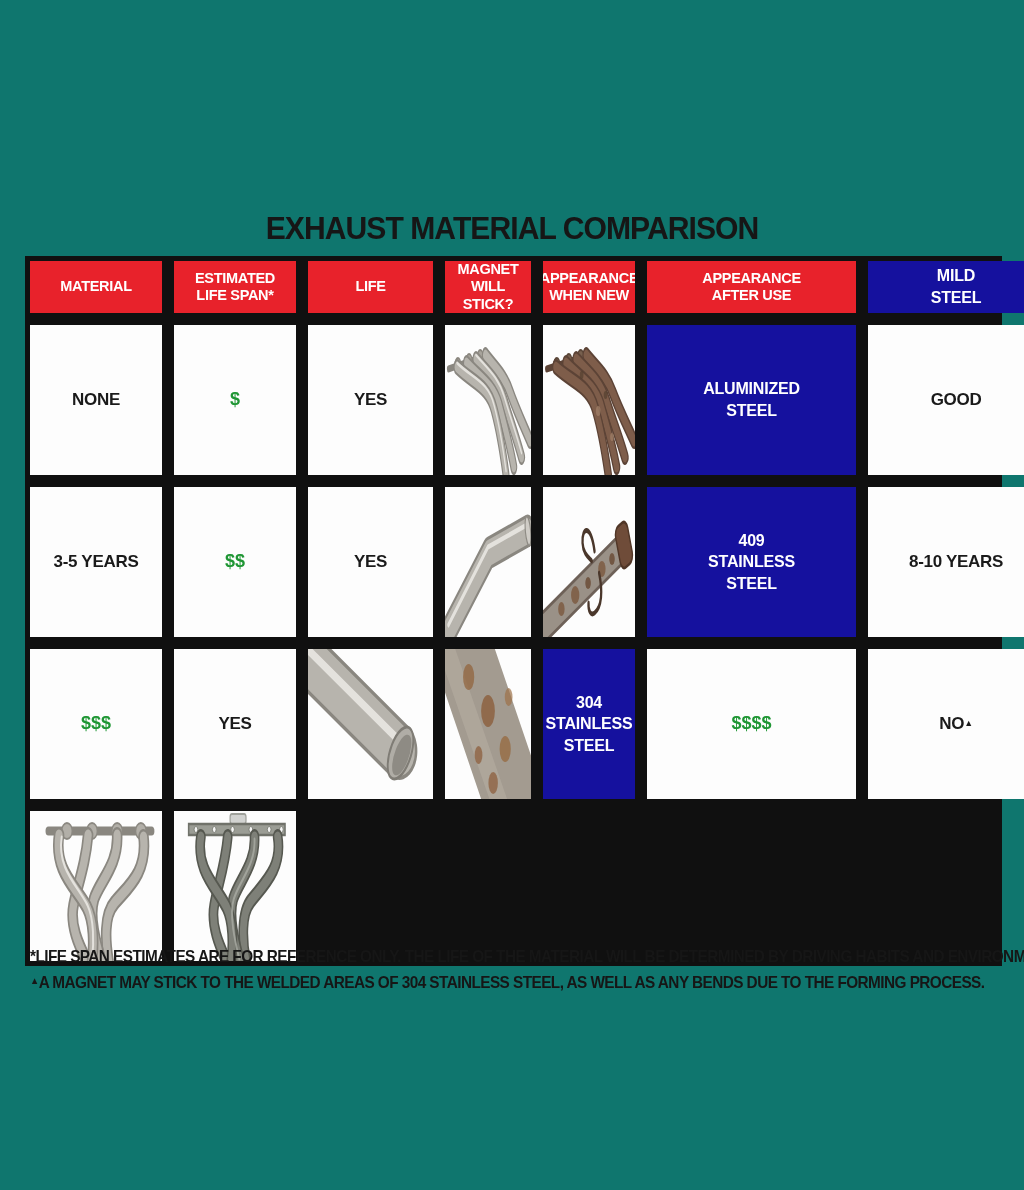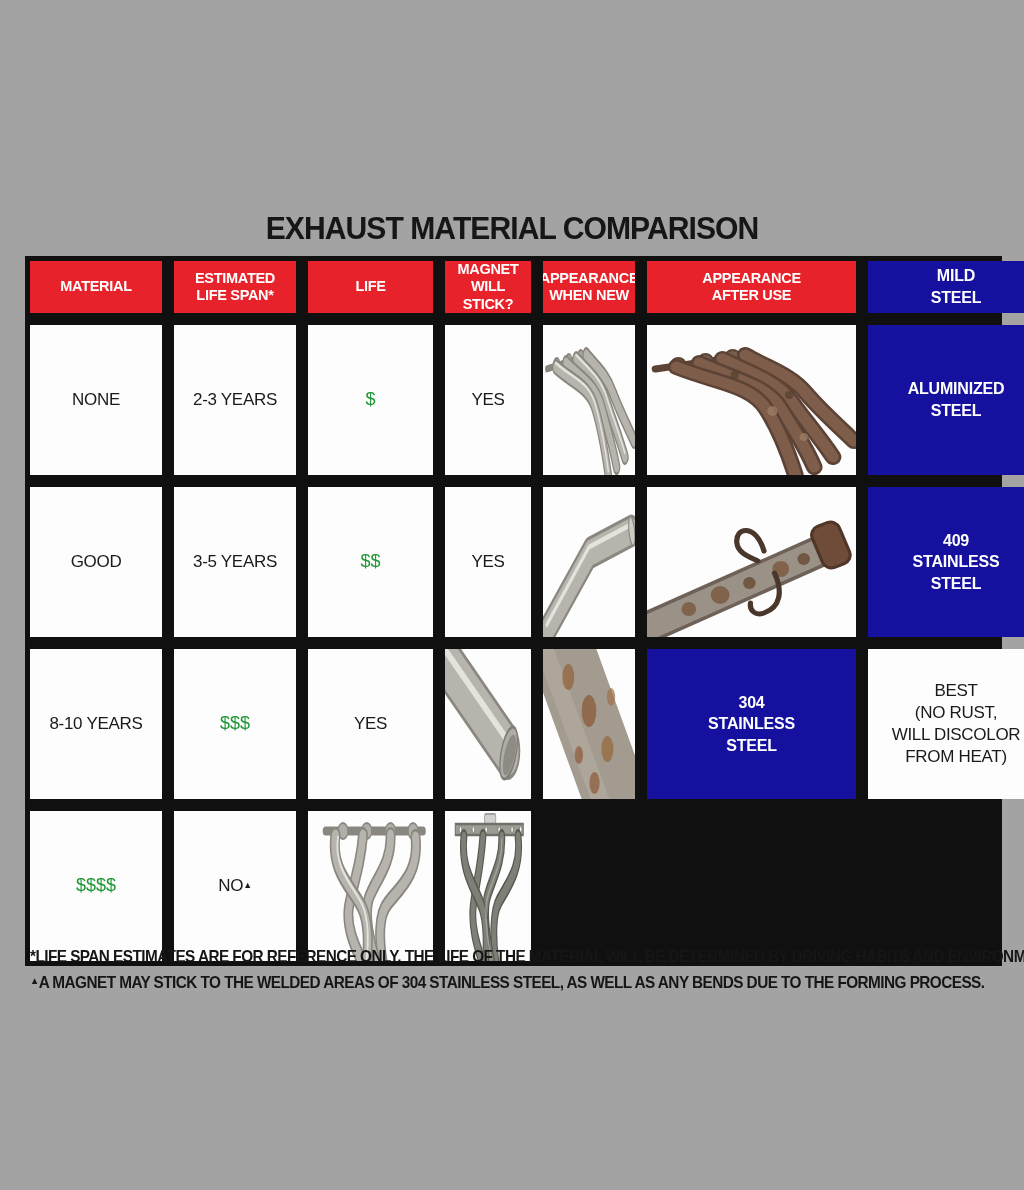--- a/index.html
+++ b/index.html
@@ -1,17 +1,17 @@
 <!DOCTYPE html>
 <html><head>
 <meta charset="utf-8">
 <style>
   * { margin:0; padding:0; box-sizing:border-box; }
   body { font-family:"Liberation Sans", sans-serif; background:#ffffff; }
-  .page { position:relative; width:1024px; height:1190px; background:#a3a3a3; overflow:hidden; }
+  .page { position:relative; width:1024px; height:1190px; background:#0f766e; overflow:hidden; }
 
   .page-title {
     position:absolute; top:210px; left:0; width:100%;
     text-align:center; font-size:32px; font-weight:bold; color:#161616;
     letter-spacing:-1px; transform:scaleX(0.94); transform-origin:center;
     white-space:nowrap;
   }
 
   .comparison-table {
     position:absolute; left:25px; top:256px;
@@ -30,21 +30,21 @@
   .head-cell {
     background:#e8222b; color:#ffffff;
     font-weight:bold; font-size:14.5px; line-height:1.2; letter-spacing:-0.3px;
   }
   .material-cell {
     background:#15119e; color:#ffffff;
     font-weight:bold; font-size:16px; line-height:1.35; letter-spacing:-0.2px;
   }
   .text-cell {
     background:#fdfdfd; color:#1a1a1a;
-    font-weight:normal; font-size:17px; line-height:1.3; letter-spacing:-0.3px;
+    font-weight:bold; font-size:17px; line-height:1.3; letter-spacing:-0.3px;
   }
   .cost-cell { color:#1f9634; font-size:18px; letter-spacing:0; }
   .magnet-sup { font-size:9px; vertical-align:6px; }
   .photo-cell { background:#fdfdfd; padding:0; }
   .photo-cell svg { width:100%; height:100%; display:block; }
 
   .footnotes {
     position:absolute; left:30px; top:944px; width:990px;
     color:#161616; font-weight:bold; font-size:16.5px; line-height:1.55;
     letter-spacing:-0.6px; transform:scaleX(0.93); transform-origin:left center;
@@ -80,21 +80,20 @@
     <div class="cell head-cell">MAGNET
 WILL STICK?</div>
     <div class="cell head-cell">APPEARANCE
 WHEN NEW</div>
     <div class="cell head-cell">APPEARANCE
 AFTER USE</div>
 
     <div class="cell material-cell">MILD
 STEEL</div>
     <div class="cell text-cell">NONE</div>
-    <div class="cell text-cell">2-3 YEARS</div>
     <div class="cell text-cell cost-cell">$</div>
     <div class="cell text-cell"><span>YES</span><span class="magnet-sup"></span></div>
     <div class="cell photo-cell">
       <svg viewBox="0 0 200 150" preserveAspectRatio="none">
         <path class="s-out" stroke-width="7" d="M8 44 L100 30"></path>
         <circle cx="30" cy="40" r="7" fill="#a7a39b" stroke="#8a867e" stroke-width="2"></circle>
         <circle cx="56" cy="36" r="7" fill="#a7a39b" stroke="#8a867e" stroke-width="2"></circle>
         <circle cx="82" cy="32" r="7" fill="#a7a39b" stroke="#8a867e" stroke-width="2"></circle>
         <path class="s-out" stroke-width="16" d="M94 30 C118 44 138 50 152 68 C165 84 180 98 198 116"></path>
         <path class="s-main" stroke-width="11" d="M94 30 C118 44 138 50 152 68 C165 84 180 98 198 116"></path>
@@ -182,24 +181,20 @@
         <circle cx="140" cy="100" r="13" fill="#95683e" opacity=".75"></circle>
         <circle cx="78" cy="106" r="9" fill="#8a5a36" opacity=".7"></circle>
         <circle cx="148" cy="48" r="9" fill="#9c7047" opacity=".7"></circle>
         <circle cx="112" cy="134" r="11" fill="#8a5a36" opacity=".7"></circle>
       </svg>
     </div>
 
     <div class="cell material-cell">304
 STAINLESS
 STEEL</div>
-    <div class="cell text-cell">BEST
-(NO RUST,
-WILL DISCOLOR
-FROM HEAT)</div>
     <div class="cell text-cell cost-cell">$$$$</div>
     <div class="cell text-cell"><span>NO</span><span class="magnet-sup">▲</span></div>
     <div class="cell photo-cell">
       <svg viewBox="0 0 200 150" preserveAspectRatio="none">
         <path class="s-out" stroke-width="9" d="M28 20 L184 20"></path>
         <circle cx="56" cy="20" r="8" fill="#b2afa8" stroke="#8b8881" stroke-width="2"></circle>
         <circle cx="94" cy="20" r="8" fill="#b2afa8" stroke="#8b8881" stroke-width="2"></circle>
         <circle cx="132" cy="20" r="8" fill="#b2afa8" stroke="#8b8881" stroke-width="2"></circle>
         <circle cx="168" cy="20" r="8" fill="#b2afa8" stroke="#8b8881" stroke-width="2"></circle>
         <path class="s-out" stroke-width="16" d="M172 26 C178 62 148 76 128 92 C112 104 114 130 119 150"></path>

